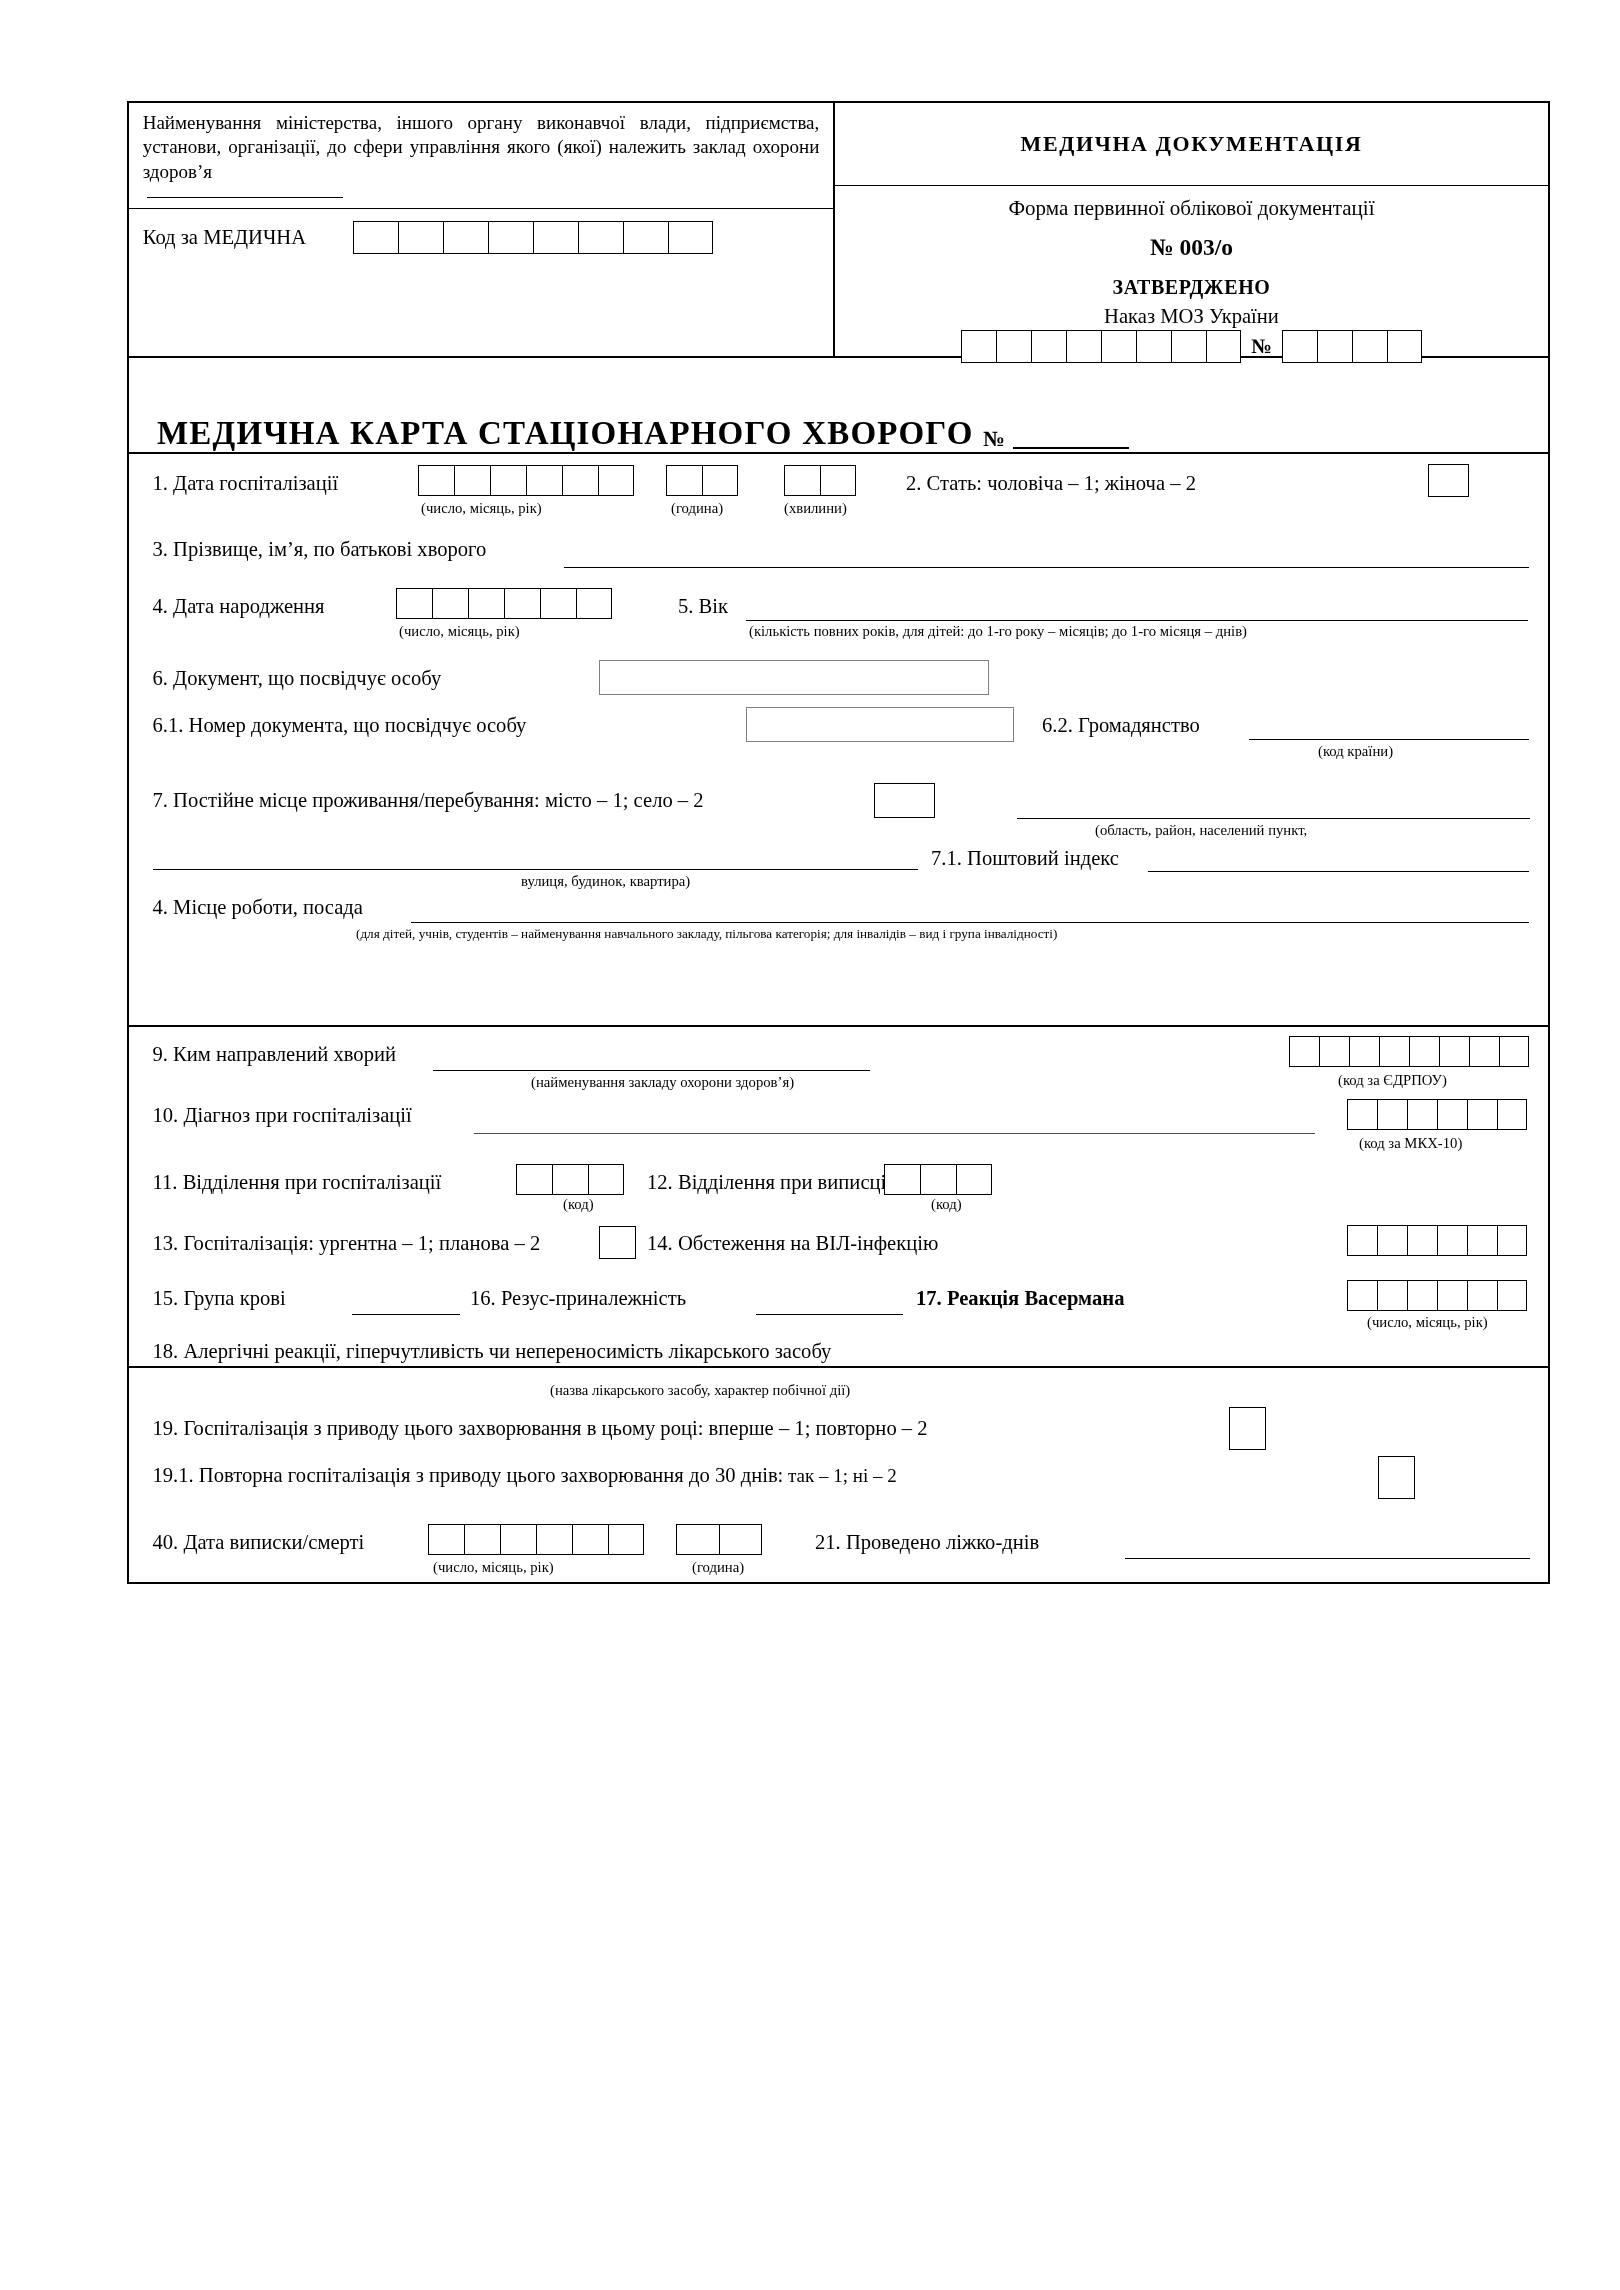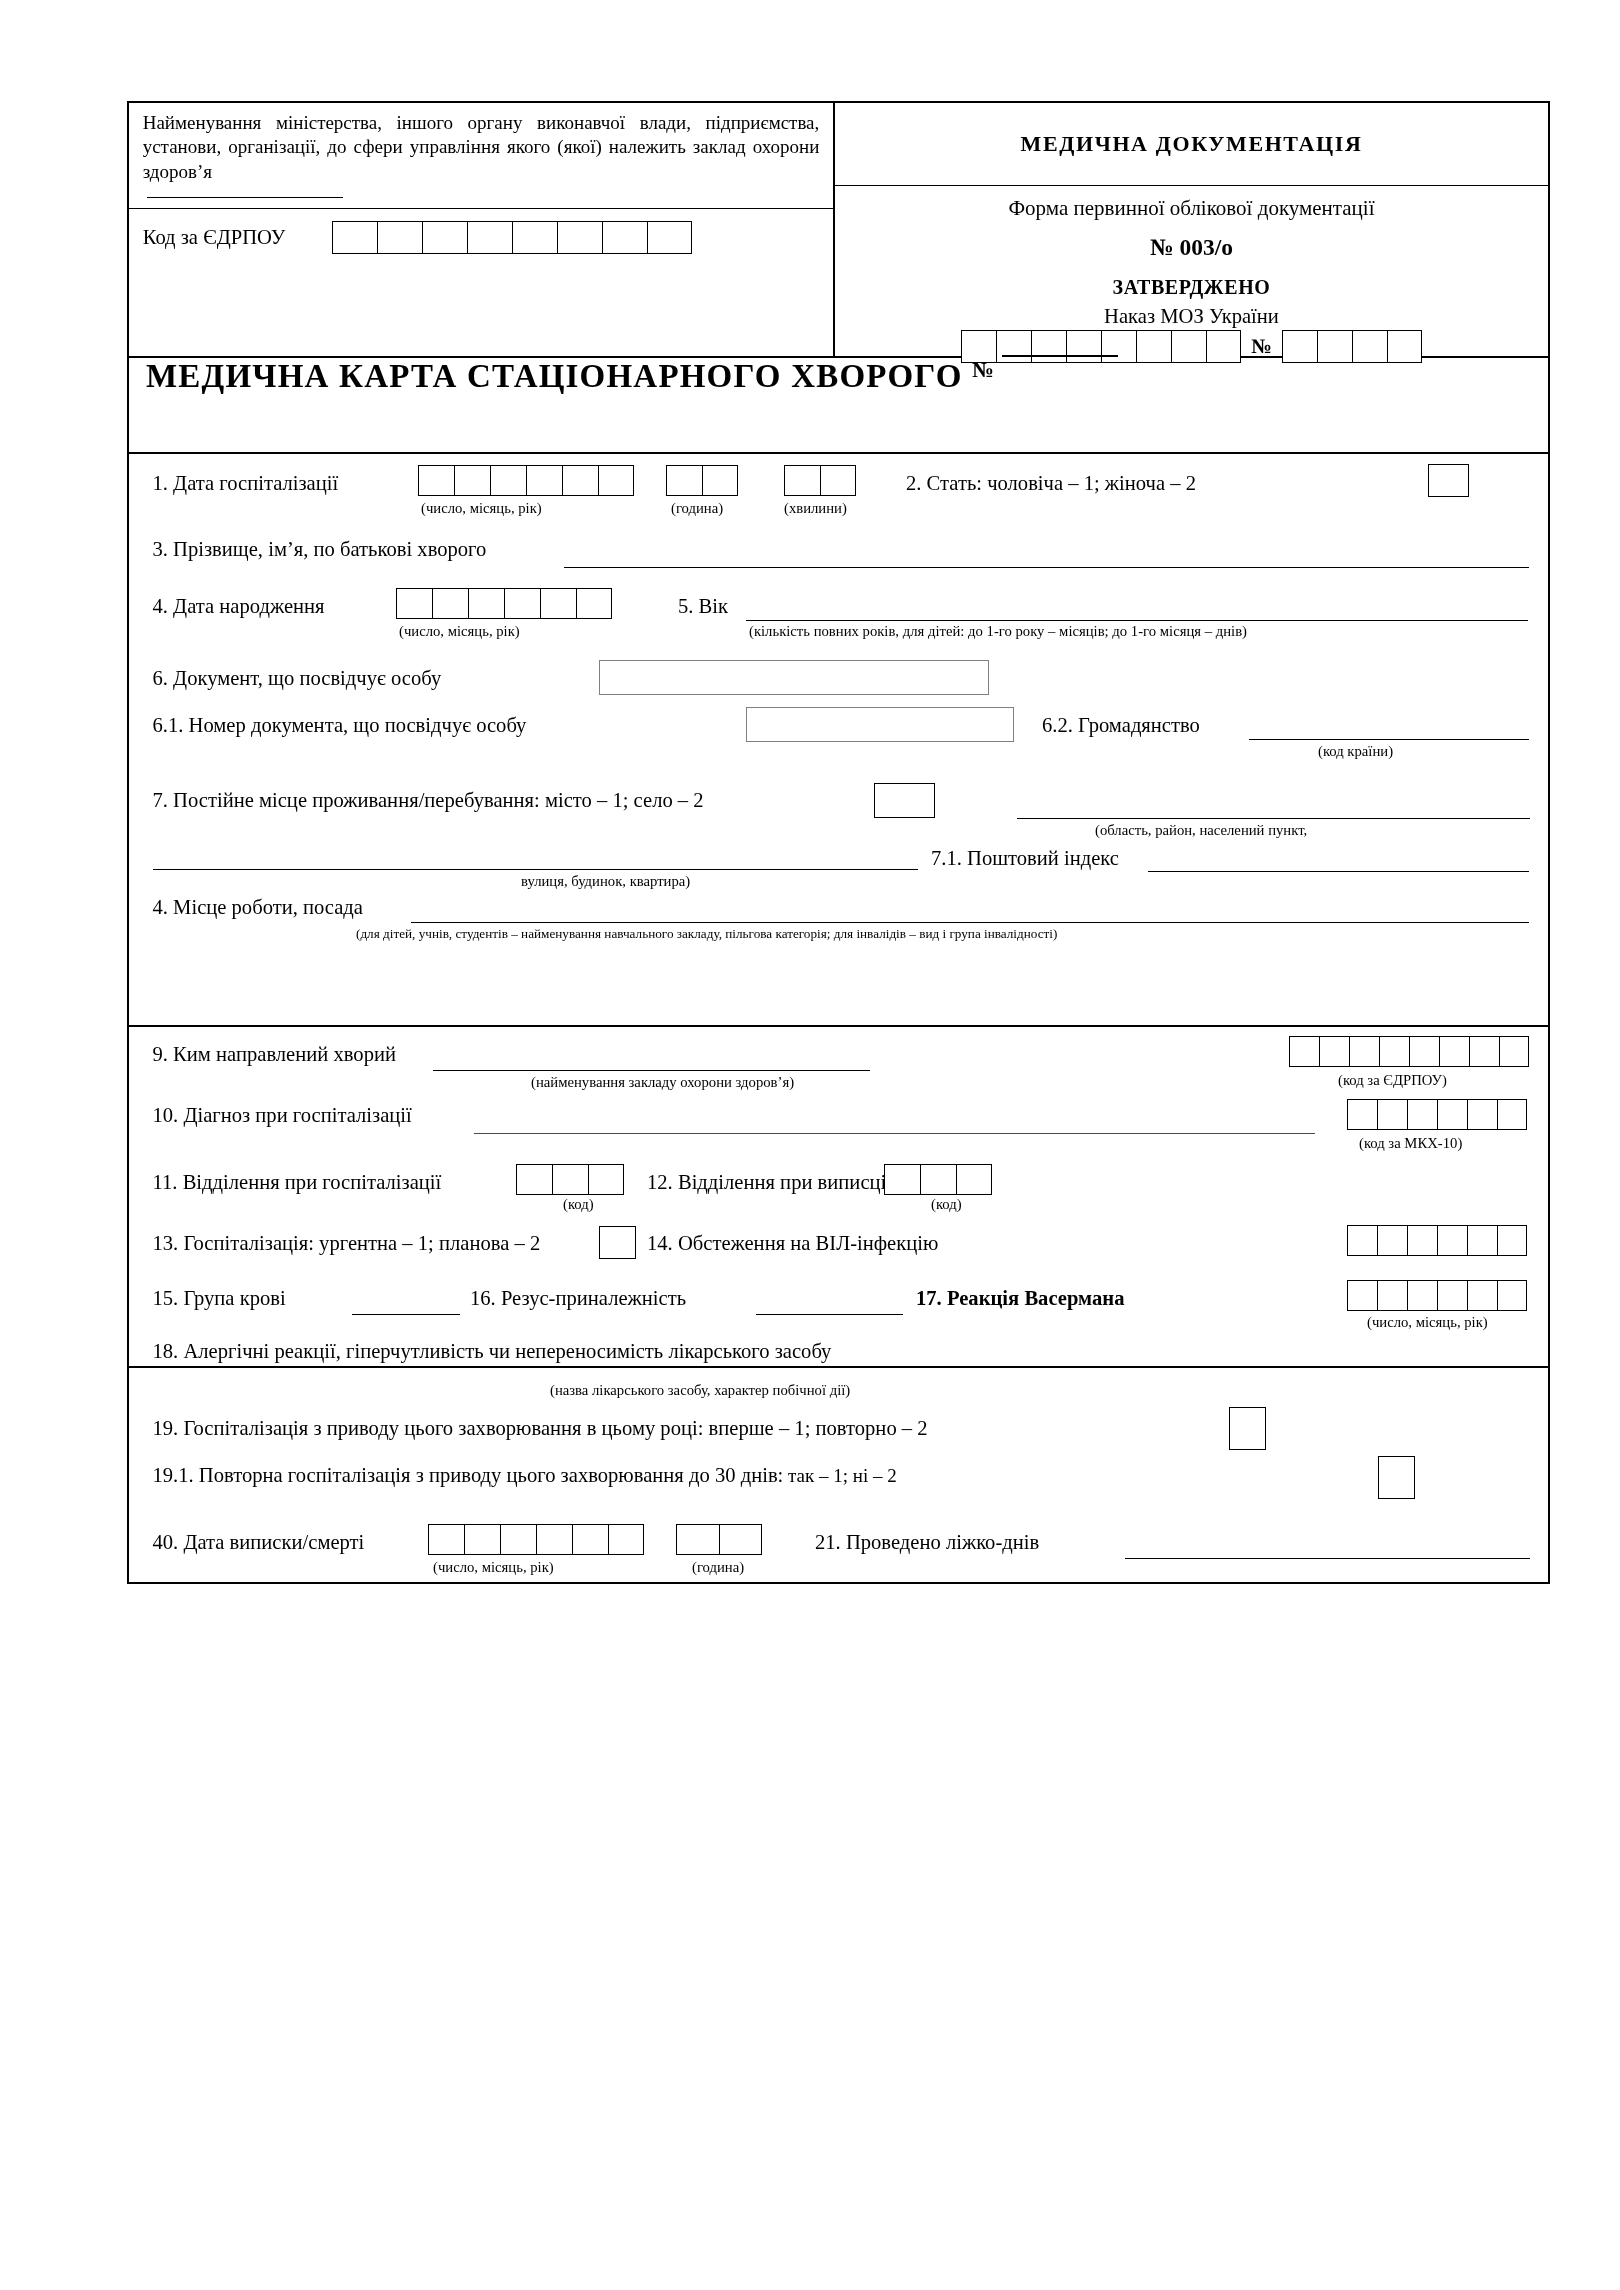--- a/index.html
+++ b/index.html
@@ -73,22 +73,22 @@
     border-right:none;
     background:#fff;
   }
   .cells > i:last-child { border-right:1px solid #000; }
 
   
   .titleband {
     border-top:2.9px solid #000;
     border-bottom:2.9px solid #000;
     height:98px;
-    display:flex; align-items:flex-start;
-    padding-left:17px;
+    display:flex; align-items:flex-end;
+    padding-left:28px;
   }
   .titleband .big {
     font-weight:bold;
     font-size:33px;
     letter-spacing:1.2px;
     white-space:nowrap;
   }
   .titleband .nmark { font-weight:bold; font-size:21.6px; margin-left:9.8px; }
   .titleband .nline { display:inline-block; width:116px; border-bottom:2px solid #000; margin-left:7.8px; position:relative; top:-2.9px; }
 
@@ -117,21 +117,21 @@
 
       <div class="hdr-left">
 
         <div class="hdr-cellA">
           <div class="t19 just">Найменування міністерства, іншого органу виконавчої влади, підприємства, установи, організації, до сфери управління якого (якої) належить заклад охорони здоров’я</div>
           <span class="rule" style="width:196px;margin-left:3.9px;"></span>
         </div>
 
 
         <div class="hdr-cellC">
-          <span class="t21">Код за ЄДРПОУ</span>
+          <span class="t21">Код за МЕДИЧНА</span>
           <span class="cells" style="margin-left:47px;">
             <i style="width:45px;height:33px;"></i>
               <i style="width:45px;height:33px;"></i>
               <i style="width:45px;height:33px;"></i>
               <i style="width:45px;height:33px;"></i>
               <i style="width:45px;height:33px;"></i>
               <i style="width:45px;height:33px;"></i>
               <i style="width:45px;height:33px;"></i>
               <i style="width:45px;height:33px;"></i>
           </span>

